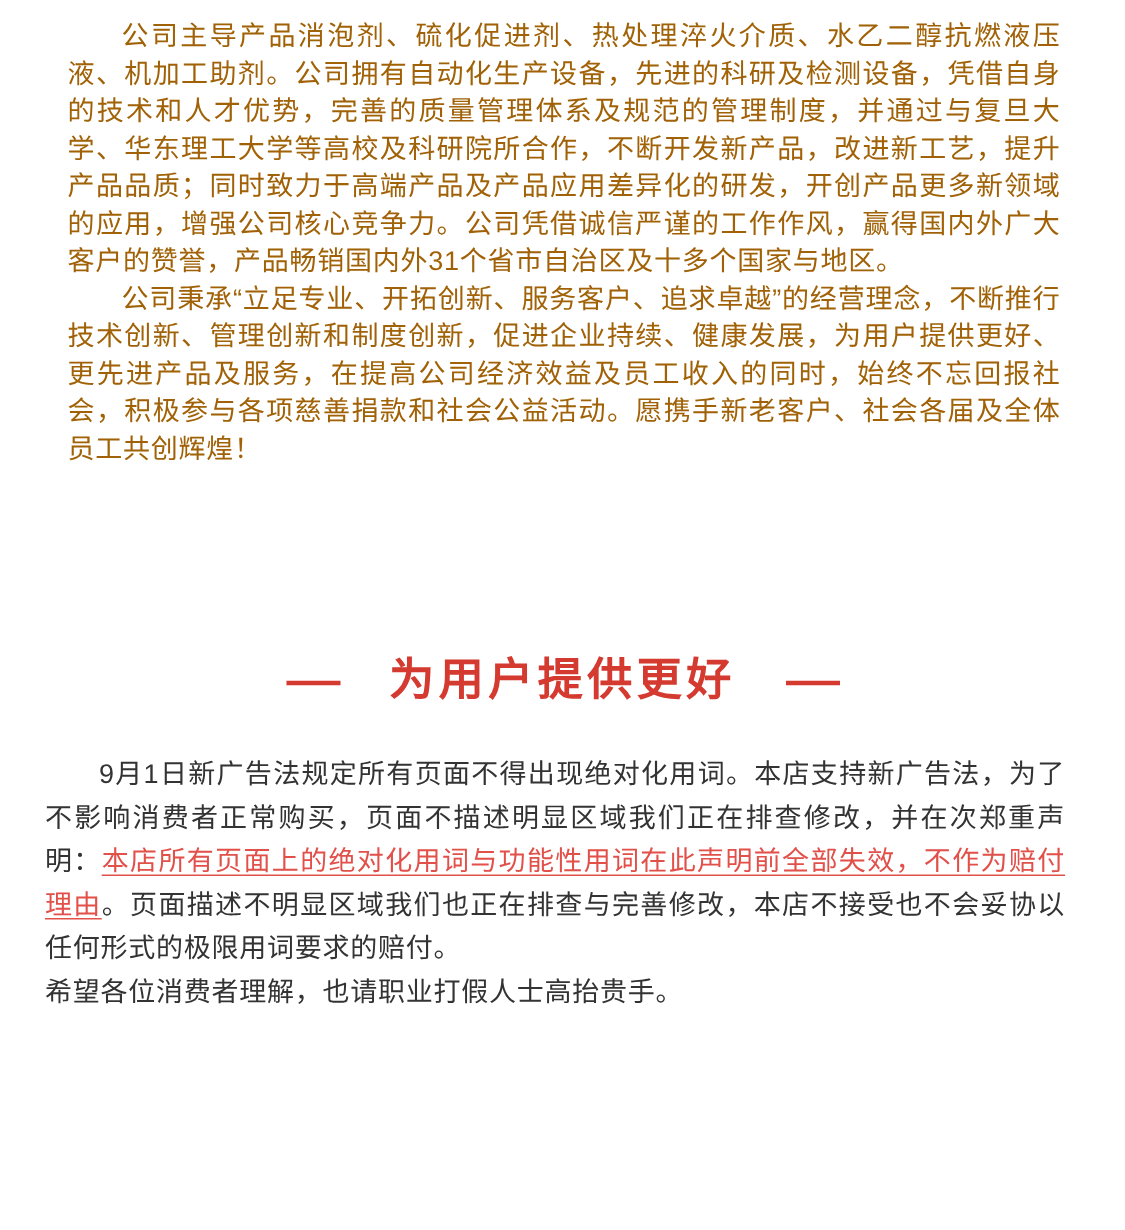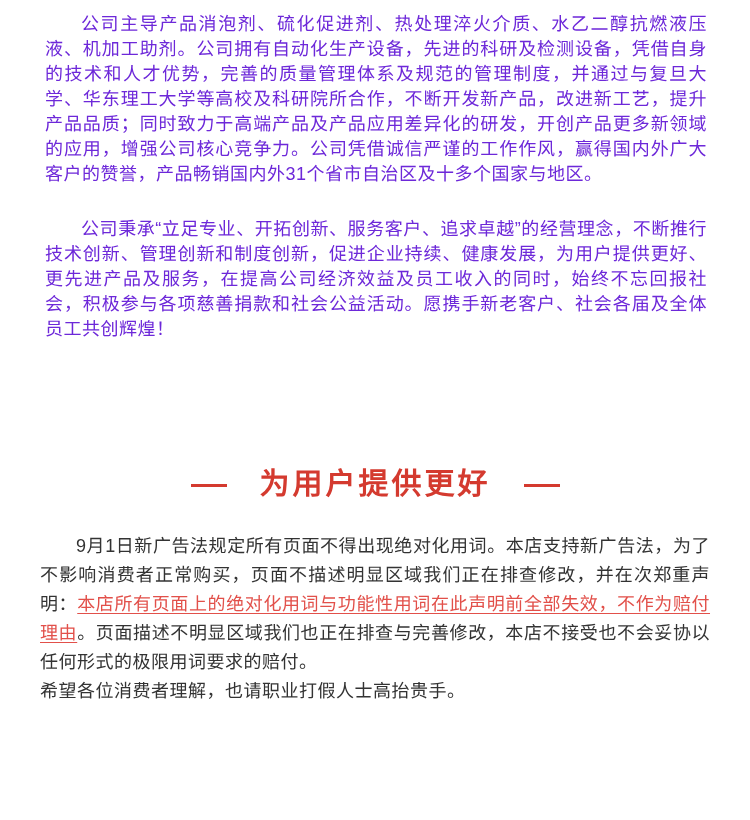--- a/index.html
+++ b/index.html
@@ -12,47 +12,47 @@
   }
   .page {
     width: 750px;
     height: 820px;
     background: #ffffff;
     overflow: hidden;
   }
   
   .intro {
     padding: 12px 43px 0 45px;
-    color: #6d28d9;
+    color: #a16207;
     font-size: 18px;
     line-height: 25px;
     text-align: justify;
     letter-spacing: 0.5px;
   }
   .intro p { margin: 0; text-indent: 2em; }
-  .intro p.p2 { margin-top: 30px; }
+  .intro p.p2 { }
 
   
   .notice-heading {
     margin: 120px 0 0 0;
     display: flex;
     justify-content: center;
     align-items: center;
     gap: 36px;
     color: #d43a2f;
     font-size: 30px;
     line-height: 44px;
     font-weight: bold;
   }
   .notice-heading .dash { font-weight: bold; transform: scaleX(1.2); }
   .notice-heading .title { letter-spacing: 3px; }
 
   
   .notice {
-    padding: 26px 40px 0 40px;
+    padding: 26px 40px 0 30px;
     color: #333333;
     font-size: 18px;
     line-height: 29px;
     text-align: justify;
     letter-spacing: 0.5px;
   }
   .notice p { margin: 0; }
   .notice p.first { text-indent: 2em; }
   .red-emphasis {
     color: #e2504a;

